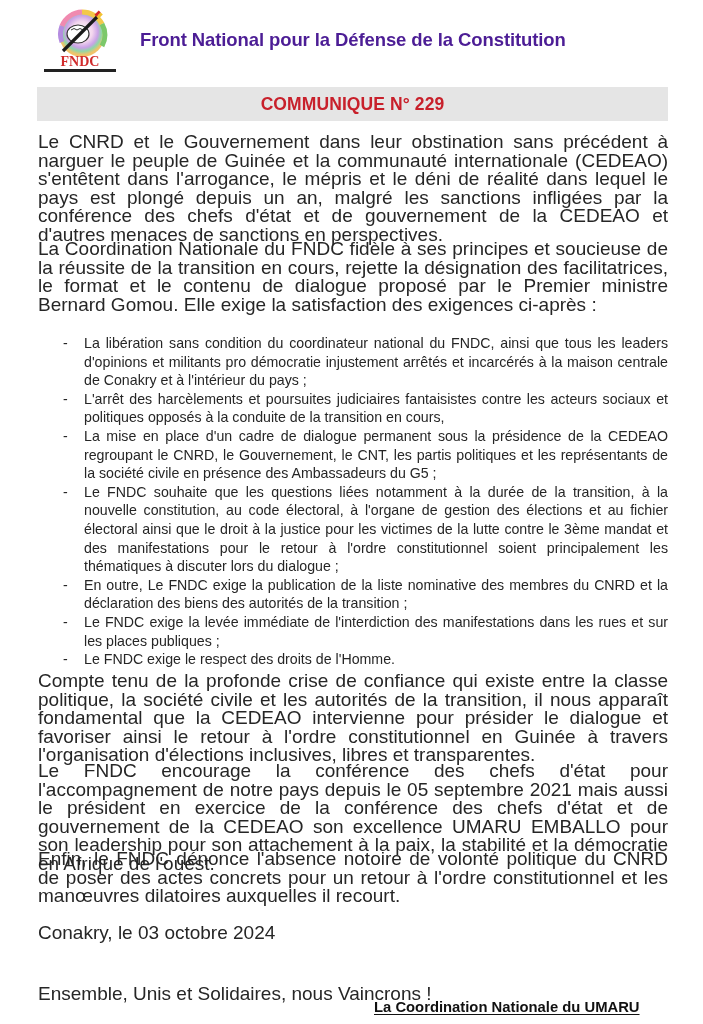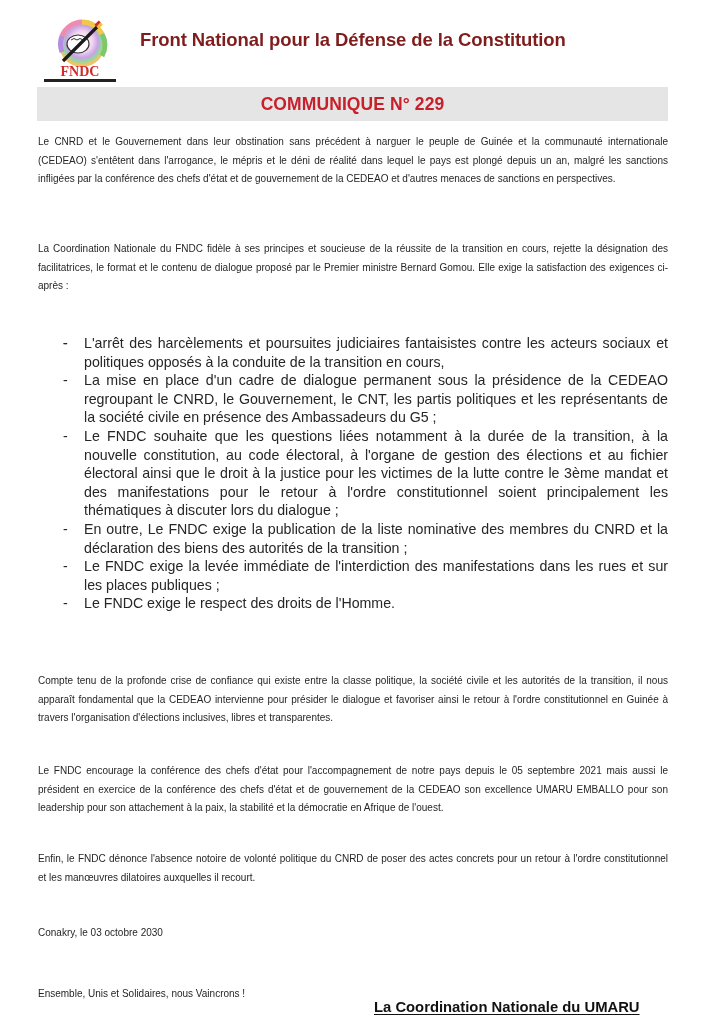--- a/index.html
+++ b/index.html
@@ -1,34 +1,34 @@
 <!DOCTYPE html>
 <html><head>
 <meta charset="utf-8">
 <style>
   * { margin: 0; padding: 0; box-sizing: border-box; }
   html, body { width: 703px; height: 1024px; background: #ffffff; overflow: hidden; }
   body { position: relative; font-family: "Liberation Sans", sans-serif; color: #222222; }
 
-  .logo { position: absolute; left: 38px; top: 18px; width: 84px; height: 66px; text-align: center; }
+  .logo { position: absolute; left: 38px; top: 8px; width: 84px; height: 66px; text-align: center; }
   .org-title {
     position: absolute; left: 140px; top: 29px; width: 520px;
-    font-size: 18.5px; font-weight: bold; color: #7f1d1d; letter-spacing: -0.1px;
+    font-size: 18.5px; font-weight: bold; color: #4c1d95; letter-spacing: -0.1px;
     white-space: nowrap;
   }
   .band {
     position: absolute; left: 37px; top: 87px; width: 631px; height: 34px;
     background: #e5e5e5;
     display: flex; align-items: center; justify-content: center;
   }
   .band-title { font-size: 17.5px; font-weight: bold; color: #c8202b; letter-spacing: 0.1px; }
 
   .body-text {
     position: absolute; left: 38px; width: 630px;
-    font-size: 10px; line-height: 18.6px; text-align: justify;
+    font-size: 19px; line-height: 18.6px; text-align: justify;
     color: #262626;
   }
   .bullets { position: absolute; left: 38px; top: 334px; width: 630px; list-style: none; }
   .bullet {
     position: relative; padding-left: 46px;
     font-size: 14.2px; line-height: 18.6px; text-align: justify; color: #262626;
   }
   .bullet .dash { position: absolute; left: 25px; top: 0; }
 
   .signature {
@@ -74,32 +74,32 @@
 
 <div class="band">
   <span class="band-title">COMMUNIQUE N° 229</span>
 </div>
 
 <p class="body-text" style="top:133px;">Le CNRD et le Gouvernement dans leur obstination sans précédent à narguer le peuple de Guinée et la communauté internationale (CEDEAO) s'entêtent dans l'arrogance, le mépris et le déni de réalité dans lequel le pays est plongé depuis un an, malgré les sanctions infligées par la conférence des chefs d'état et de gouvernement de la CEDEAO et d'autres menaces de sanctions en perspectives.</p>
 
 <p class="body-text" style="top:240px;">La Coordination Nationale du FNDC fidèle à ses principes et soucieuse de la réussite de la transition en cours, rejette la désignation des facilitatrices, le format et le contenu de dialogue proposé par le Premier ministre Bernard Gomou. Elle exige la satisfaction des exigences ci-après :</p>
 
 <ul class="bullets">
-  <li class="bullet"><span class="dash">-</span></li>
+  <li class="bullet"><span class="dash">-</span><span>La libération sans condition du coordinateur national du FNDC, ainsi que tous les leaders d'opinions et militants pro démocratie injustement arrêtés et incarcérés à la maison centrale de Conakry et à l'intérieur du pays ;</span></li>
   <li class="bullet"><span class="dash">-</span><span>L'arrêt des harcèlements et poursuites judiciaires fantaisistes contre  les acteurs sociaux et politiques opposés à la conduite de la transition en cours,</span></li>
   <li class="bullet"><span class="dash">-</span><span>La mise en place d'un cadre de dialogue permanent sous la présidence de la CEDEAO regroupant le CNRD, le Gouvernement, le CNT, les partis politiques et les représentants de la société civile en présence des Ambassadeurs du G5 ;</span></li>
   <li class="bullet"><span class="dash">-</span><span>Le FNDC souhaite que les questions liées notamment à la durée de la transition, à la nouvelle constitution, au code électoral, à l'organe de gestion des élections et au fichier électoral ainsi que le droit à la justice pour les victimes de la lutte contre le 3ème mandat et des manifestations pour le retour à l'ordre constitutionnel soient principalement les thématiques à discuter lors du dialogue ;</span></li>
   <li class="bullet"><span class="dash">-</span><span>En outre, Le FNDC exige la publication de la liste nominative des membres du CNRD et la déclaration des biens des autorités de la transition ;</span></li>
   <li class="bullet"><span class="dash">-</span><span>Le FNDC exige la levée immédiate de l'interdiction des manifestations dans les rues et sur les places publiques ;</span></li>
   <li class="bullet"><span class="dash">-</span><span>Le FNDC exige le respect des droits de l'Homme.</span></li>
 </ul>
 
 <p class="body-text" style="top:672px;">Compte tenu de la profonde crise de confiance qui existe entre la classe politique, la société civile et les autorités de la transition, il nous apparaît fondamental que la CEDEAO intervienne pour présider le dialogue et favoriser ainsi le retour à l'ordre constitutionnel en Guinée à travers l'organisation d'élections inclusives, libres et transparentes.</p>
 
 <p class="body-text" style="top:762px;">Le FNDC encourage la conférence des chefs d'état pour l'accompagnement de notre pays depuis le 05 septembre 2021 mais aussi le président en exercice de la conférence des chefs d'état et de gouvernement de la CEDEAO son excellence UMARU EMBALLO pour son leadership pour son attachement à la paix, la stabilité et la démocratie en Afrique de l'ouest.</p>
 
 <p class="body-text" style="top:850px;">Enfin, le FNDC dénonce l'absence notoire de volonté politique du CNRD de poser des actes concrets pour un retour à l'ordre constitutionnel et les manœuvres dilatoires auxquelles il recourt.</p>
 
-<p class="body-text" style="top:924px;">Conakry, le 03 octobre 2030</p>
+<p class="body-text" style="top:924px;">Conakry, le 03 octobre 2024</p>
 
 <p class="body-text" style="top:985px;">Ensemble, Unis et Solidaires, nous Vaincrons !</p>
 
 <div class="signature">La Coordination Nationale du UMARU</div>
 
 </body></html>

